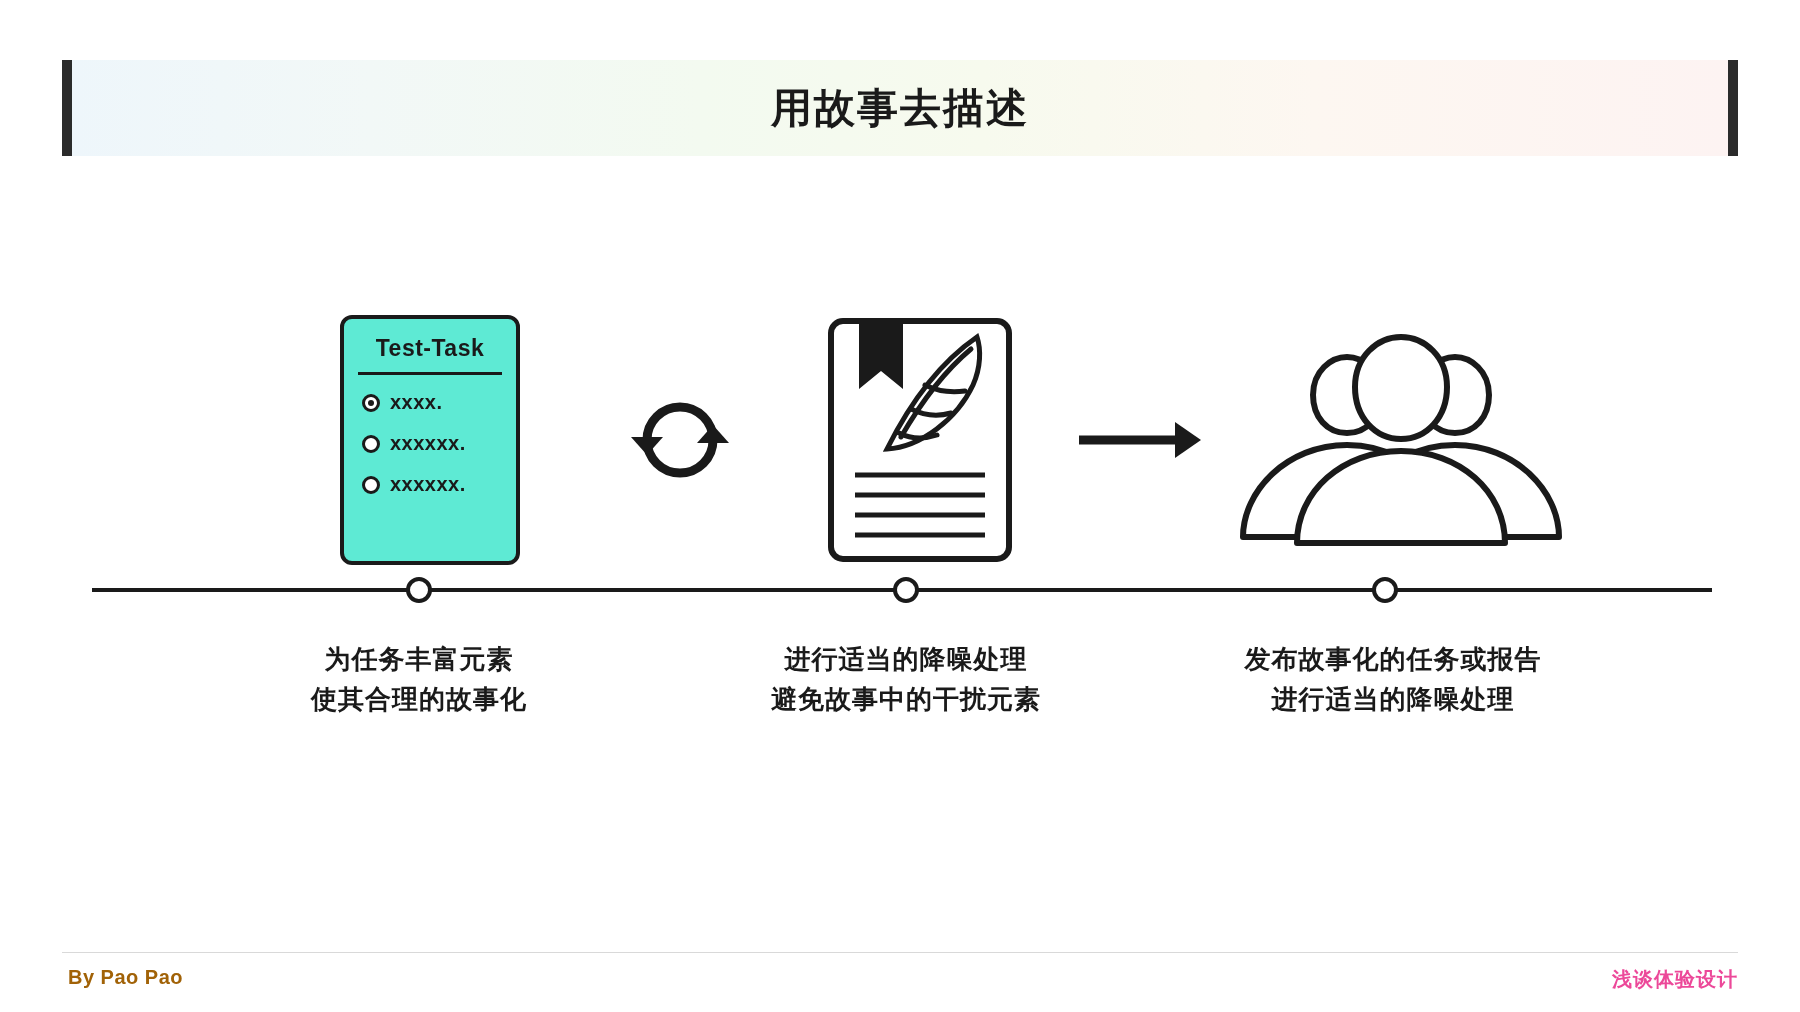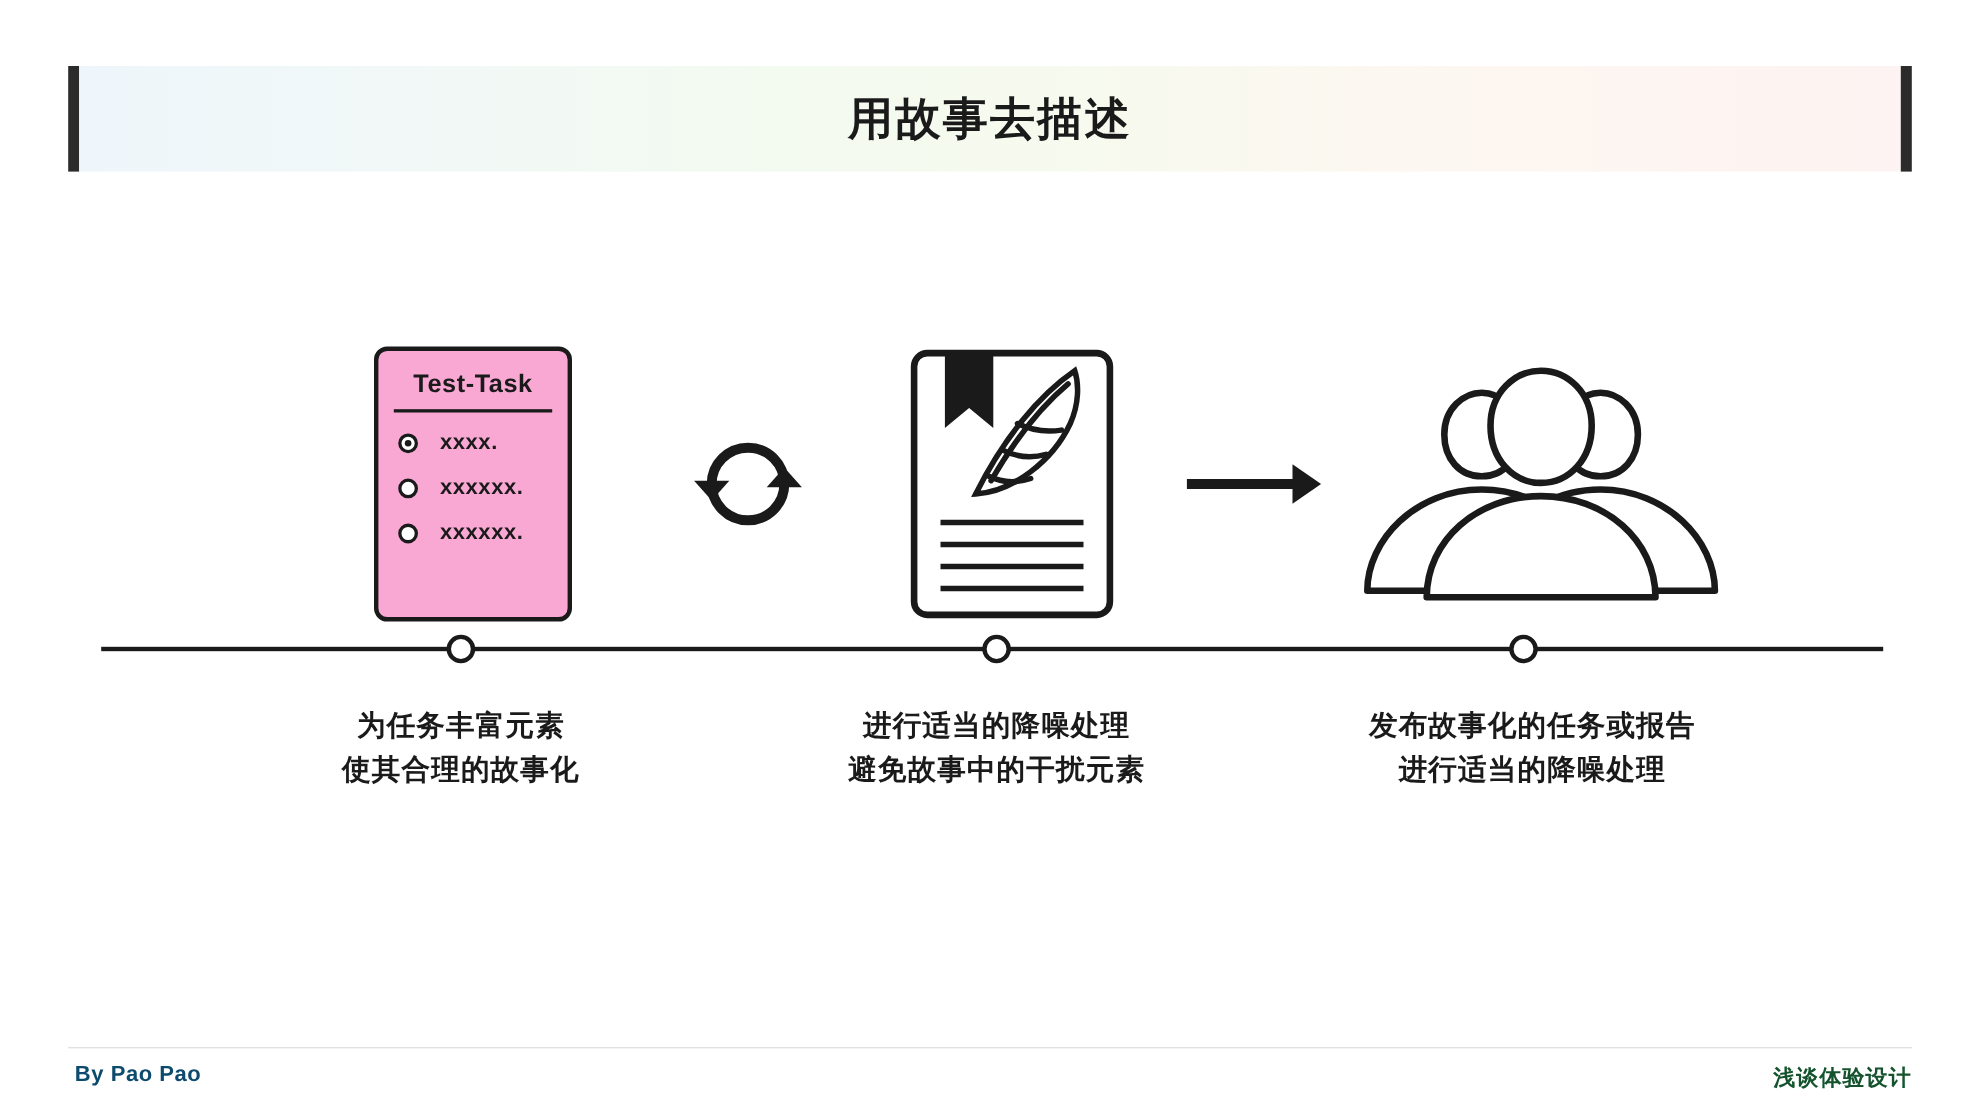--- a/index.html
+++ b/index.html
@@ -84,40 +84,40 @@
   .slot-2 { left: 790px;  width: 260px; }
   .slot-b { left: 1040px; width: 200px; }
   .slot-3 { left: 1220px; width: 360px; }
 
   
   .task-card {
     width: 180px;
     height: 250px;
     border: 4px solid #1a1a1a;
     border-radius: 12px;
-    background: #f9a8d4;
+    background: #5eead4;
     box-sizing: border-box;
     padding: 16px 18px 0 18px;
   }
   .task-title {
     font-size: 23px;
     font-weight: bold;
     text-align: center;
     letter-spacing: 0.5px;
     padding-bottom: 10px;
   }
   .task-rule {
     height: 3px;
     background: #1a1a1a;
     margin: 0 -4px 16px -4px;
   }
   .task-item {
     display: flex;
     align-items: center;
-    gap: 20px;
+    gap: 10px;
     margin-bottom: 18px;
   }
   .radio {
     width: 18px;
     height: 18px;
     border: 3px solid #1a1a1a;
     border-radius: 50%;
     box-sizing: border-box;
     flex: 0 0 auto;
     position: relative;
@@ -198,30 +198,30 @@
     width: 1676px;
     height: 1px;
     background: #d9d9d9;
   }
   .footer-left {
     position: absolute;
     left: 68px;
     top: 966px;
     font-size: 20px;
     font-weight: bold;
-    color: #0c4a6e;
+    color: #a16207;
     letter-spacing: 0.5px;
   }
   .footer-right {
     position: absolute;
     right: 62px;
     top: 966px;
     font-size: 20px;
     font-weight: bold;
-    color: #14532d;
+    color: #ec4899;
     letter-spacing: 1px;
   }
 </style>
 </head>
 <body>
 
 <div class="header">
   <div class="header-bar"></div>
   <div class="header-band">
     <div class="header-title">用故事去描述</div>

